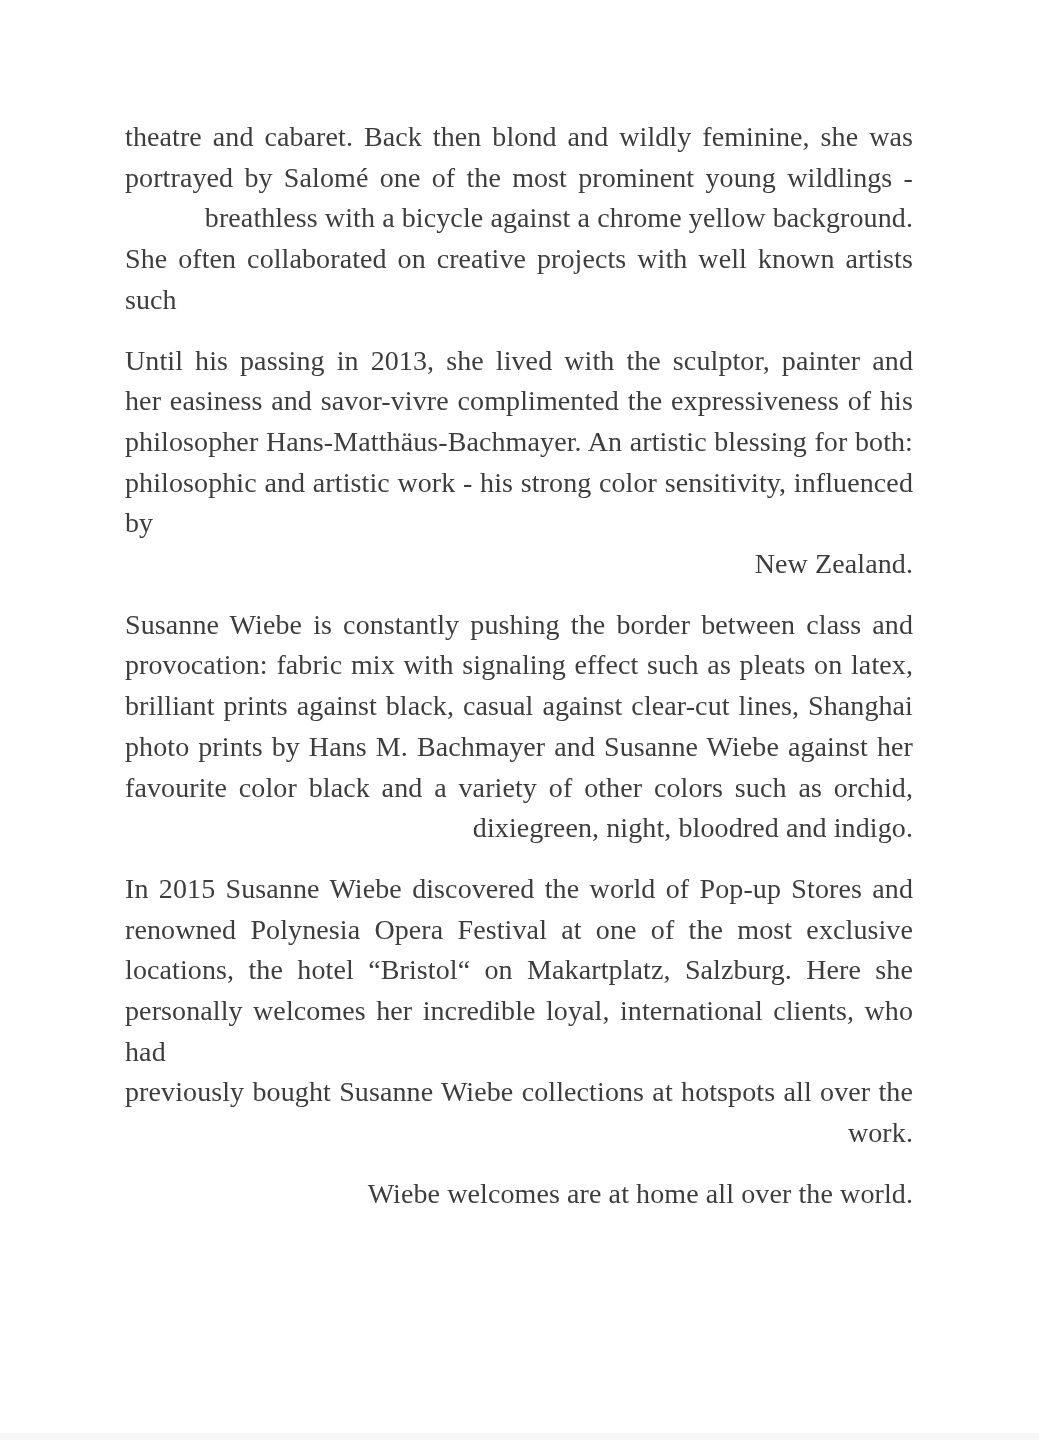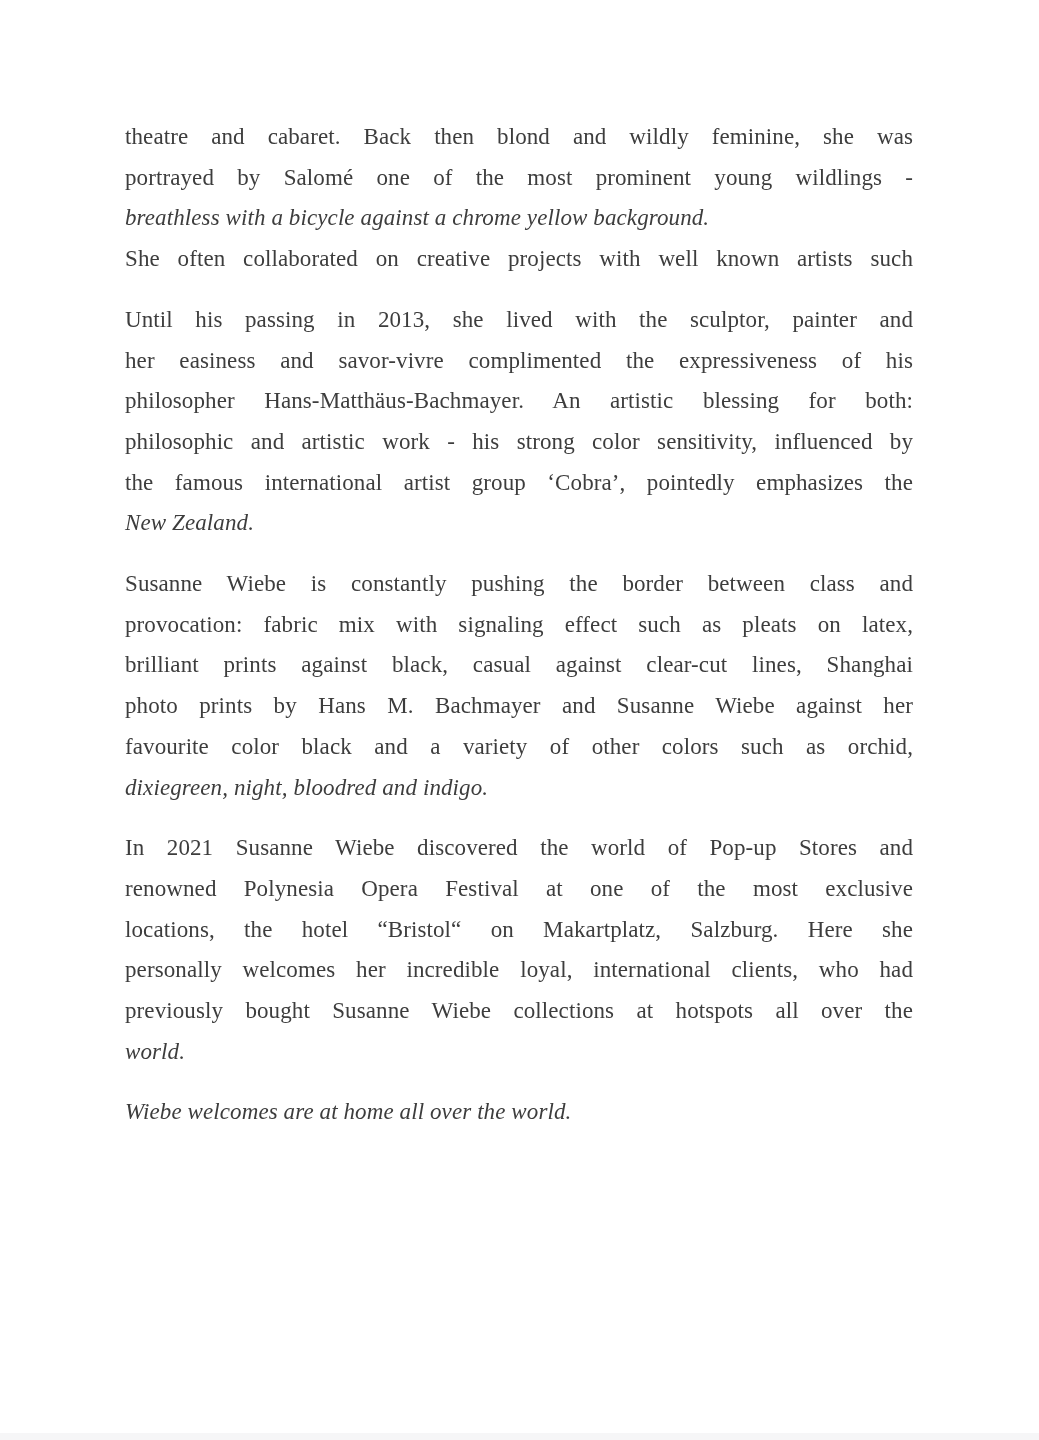--- a/index.html
+++ b/index.html
@@ -14,39 +14,38 @@
     background: #ffffff;
     overflow: hidden;
     font-family: "Liberation Serif", serif;
   }
   .content {
     position: absolute;
     left: 125px;
     top: 117px;
     width: 788px;
     color: #3d3d3d;
-    font-size: 23px;
+    font-size: 28px;
     line-height: 40.7px;
     letter-spacing: 0.1px;
   }
   .para {
     margin: 0 0 20px 0;
   }
   .ln {
     width: 100%;
   }
   
   .j {
     text-align: justify;
     text-align-last: justify;
   }
   
   .l {
-    text-align: left;
-    font-style: italic;
+    text-align: right;
   }
   .bottom-strip {
     position: absolute;
     left: 0;
     bottom: 0;
     width: 100%;
     height: 7px;
     background: #f6f6f7;
   }
 </style>
@@ -61,40 +60,39 @@
       <div class="ln j">portrayed by Salomé one of the most prominent young wildlings -</div>
       <div class="ln l">breathless with a bicycle against a chrome yellow background.</div>
       <div class="ln j">She often collaborated on creative projects with well known artists such</div>
     </div>
 
     <div class="para">
       <div class="ln j">Until his passing in 2013, she lived with the sculptor, painter and</div>
       <div class="ln j">her easiness and savor-vivre complimented the expressiveness of his</div>
       <div class="ln j">philosopher Hans-Matthäus-Bachmayer. An artistic blessing for both:</div>
       <div class="ln j">philosophic and artistic work - his strong color sensitivity, influenced by</div>
-      <div class="ln j">the famous international artist group ‘Cobra’, pointedly emphasizes the</div>
       <div class="ln l">New Zealand.</div>
     </div>
 
     <div class="para">
       <div class="ln j">Susanne Wiebe is constantly pushing the border between class and</div>
       <div class="ln j">provocation: fabric mix with signaling effect such as pleats on latex,</div>
       <div class="ln j">brilliant prints against black, casual against clear-cut lines, Shanghai</div>
       <div class="ln j">photo prints by Hans M. Bachmayer and Susanne Wiebe against her</div>
       <div class="ln j">favourite color black and a variety of other colors such as orchid,</div>
       <div class="ln l">dixiegreen, night, bloodred and indigo.</div>
     </div>
 
     <div class="para">
-      <div class="ln j">In 2021 Susanne Wiebe discovered the world of Pop-up Stores and</div>
+      <div class="ln j">In 2015 Susanne Wiebe discovered the world of Pop-up Stores and</div>
       <div class="ln j">renowned Polynesia Opera Festival at one of the most exclusive</div>
       <div class="ln j">locations, the hotel “Bristol“ on Makartplatz, Salzburg. Here she</div>
       <div class="ln j">personally welcomes her incredible loyal, international clients, who had</div>
       <div class="ln j">previously bought Susanne Wiebe collections at hotspots all over the</div>
-      <div class="ln l">world.</div>
+      <div class="ln l">work.</div>
     </div>
 
     <div class="para">
       <div class="ln l">Wiebe welcomes are at home all over the world.</div>
     </div>
 
   </div>
 
   <div class="bottom-strip"></div>
 </div>

